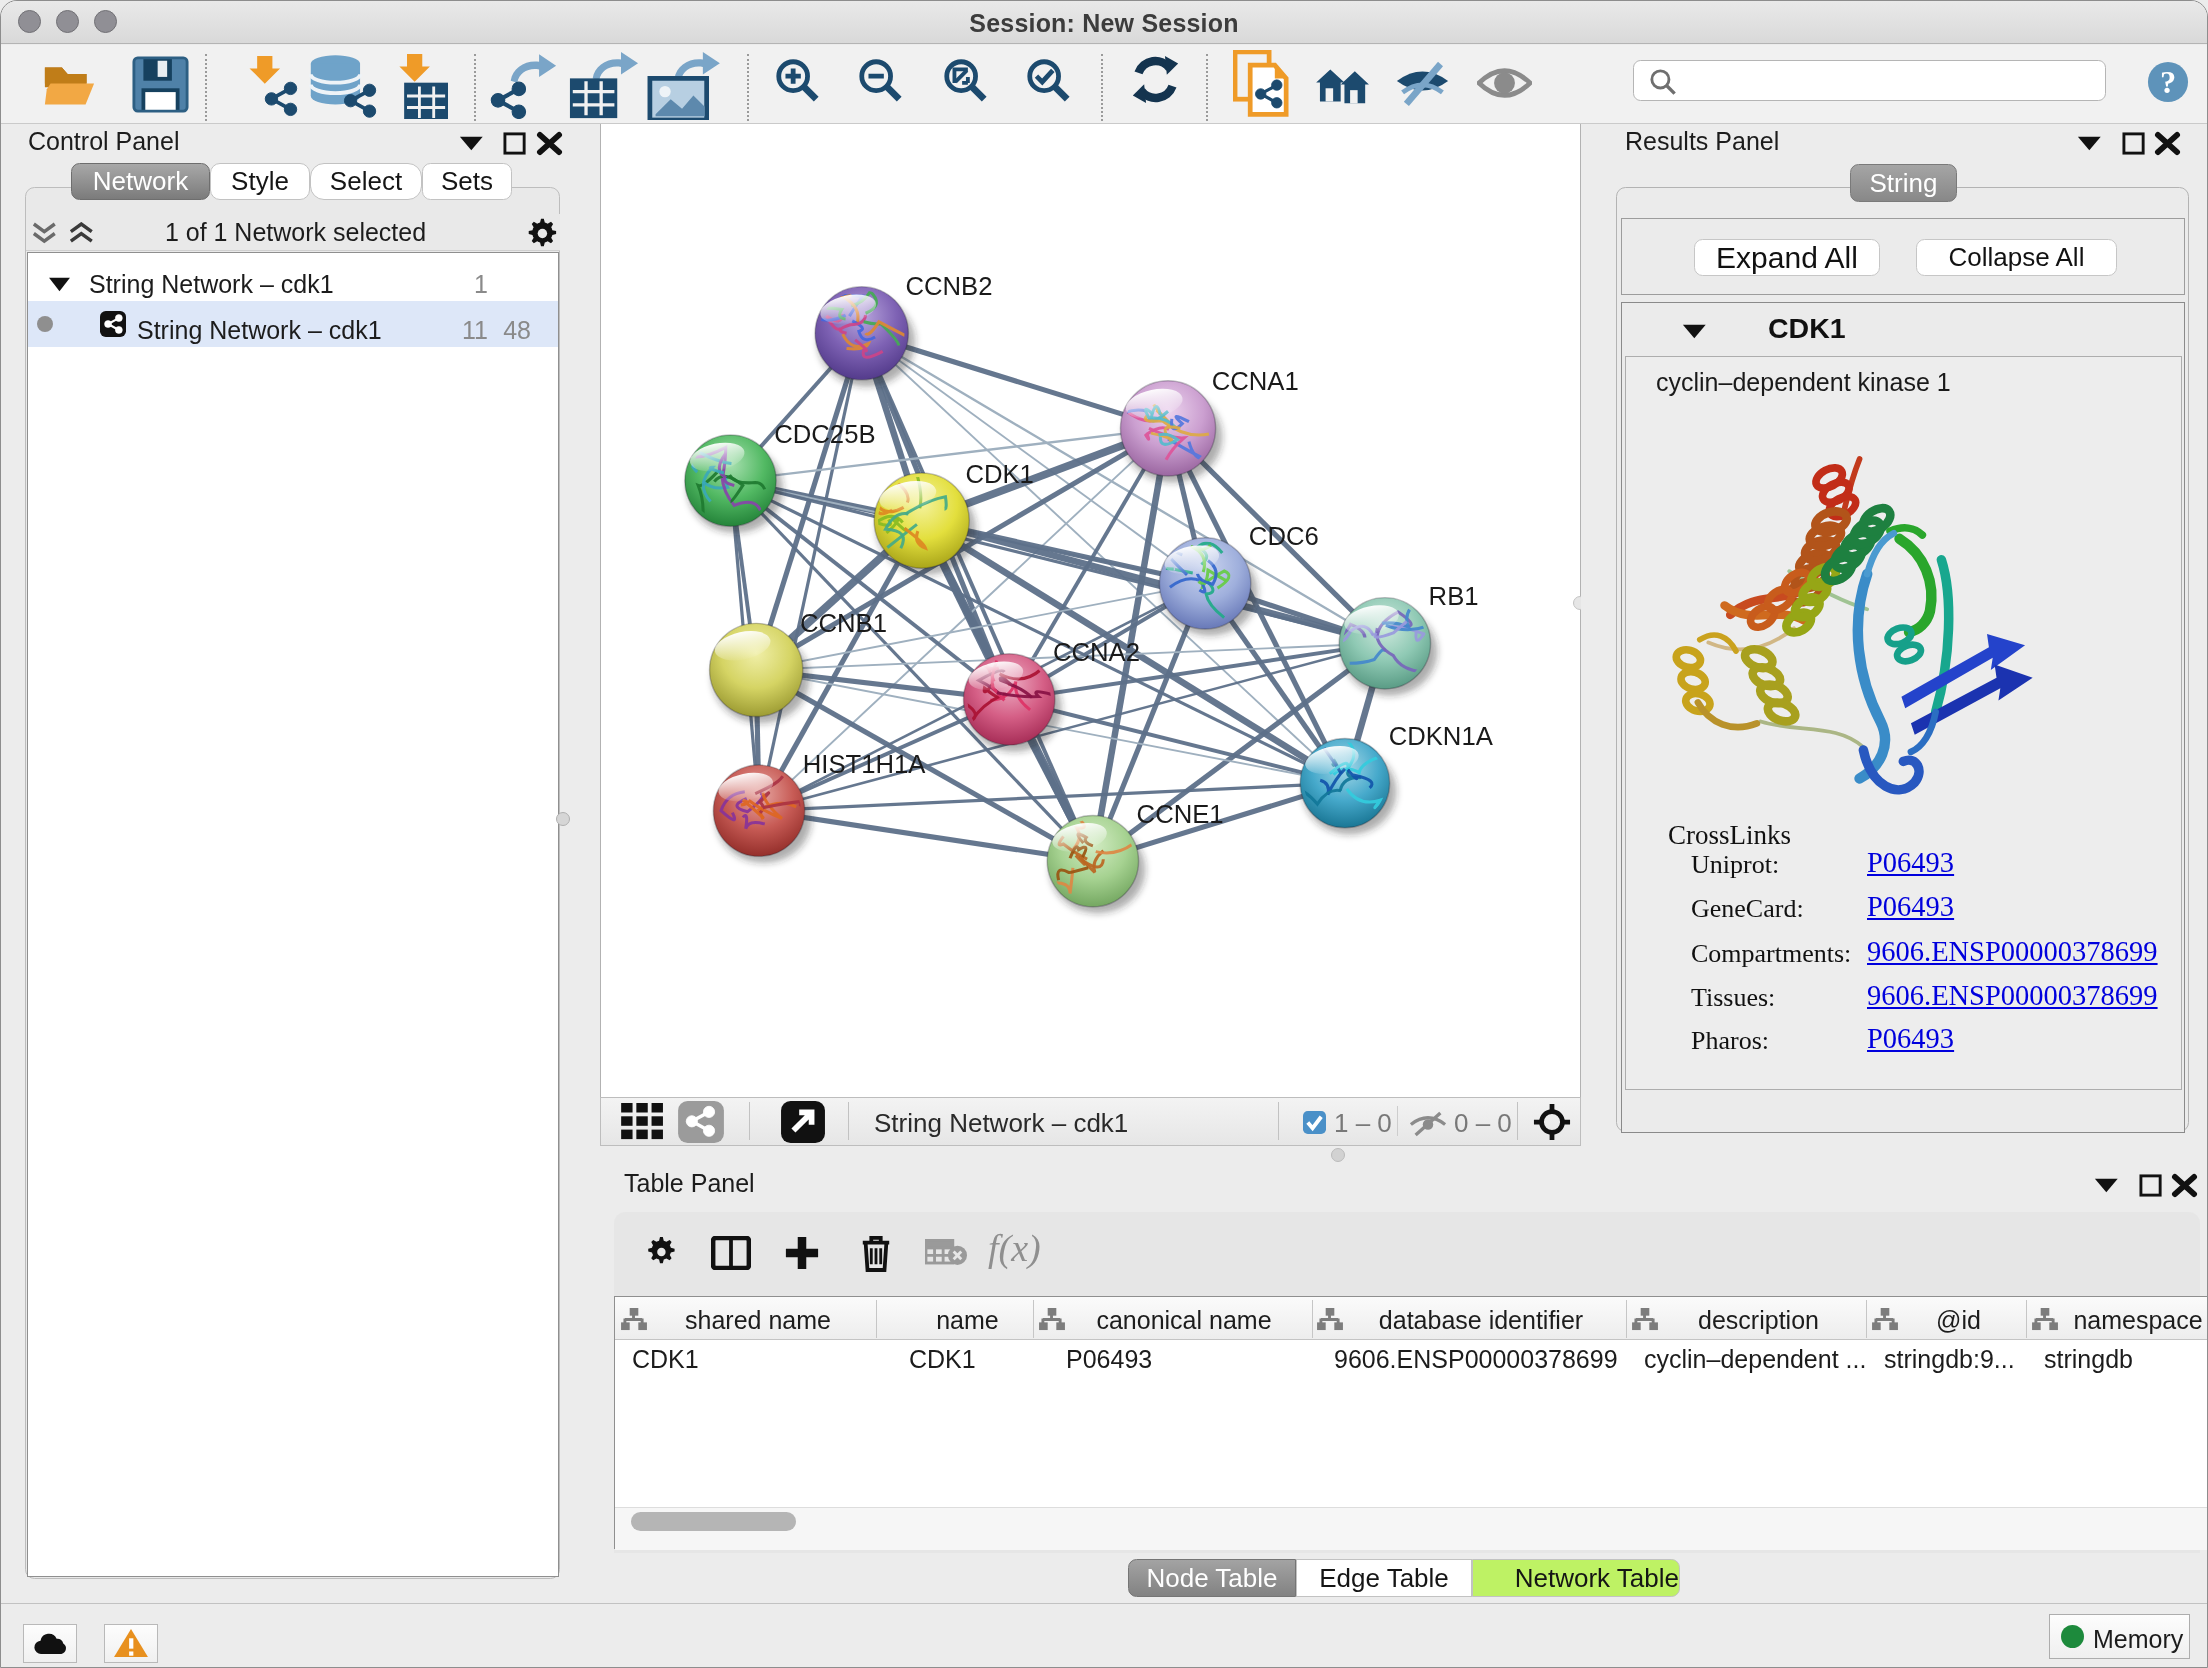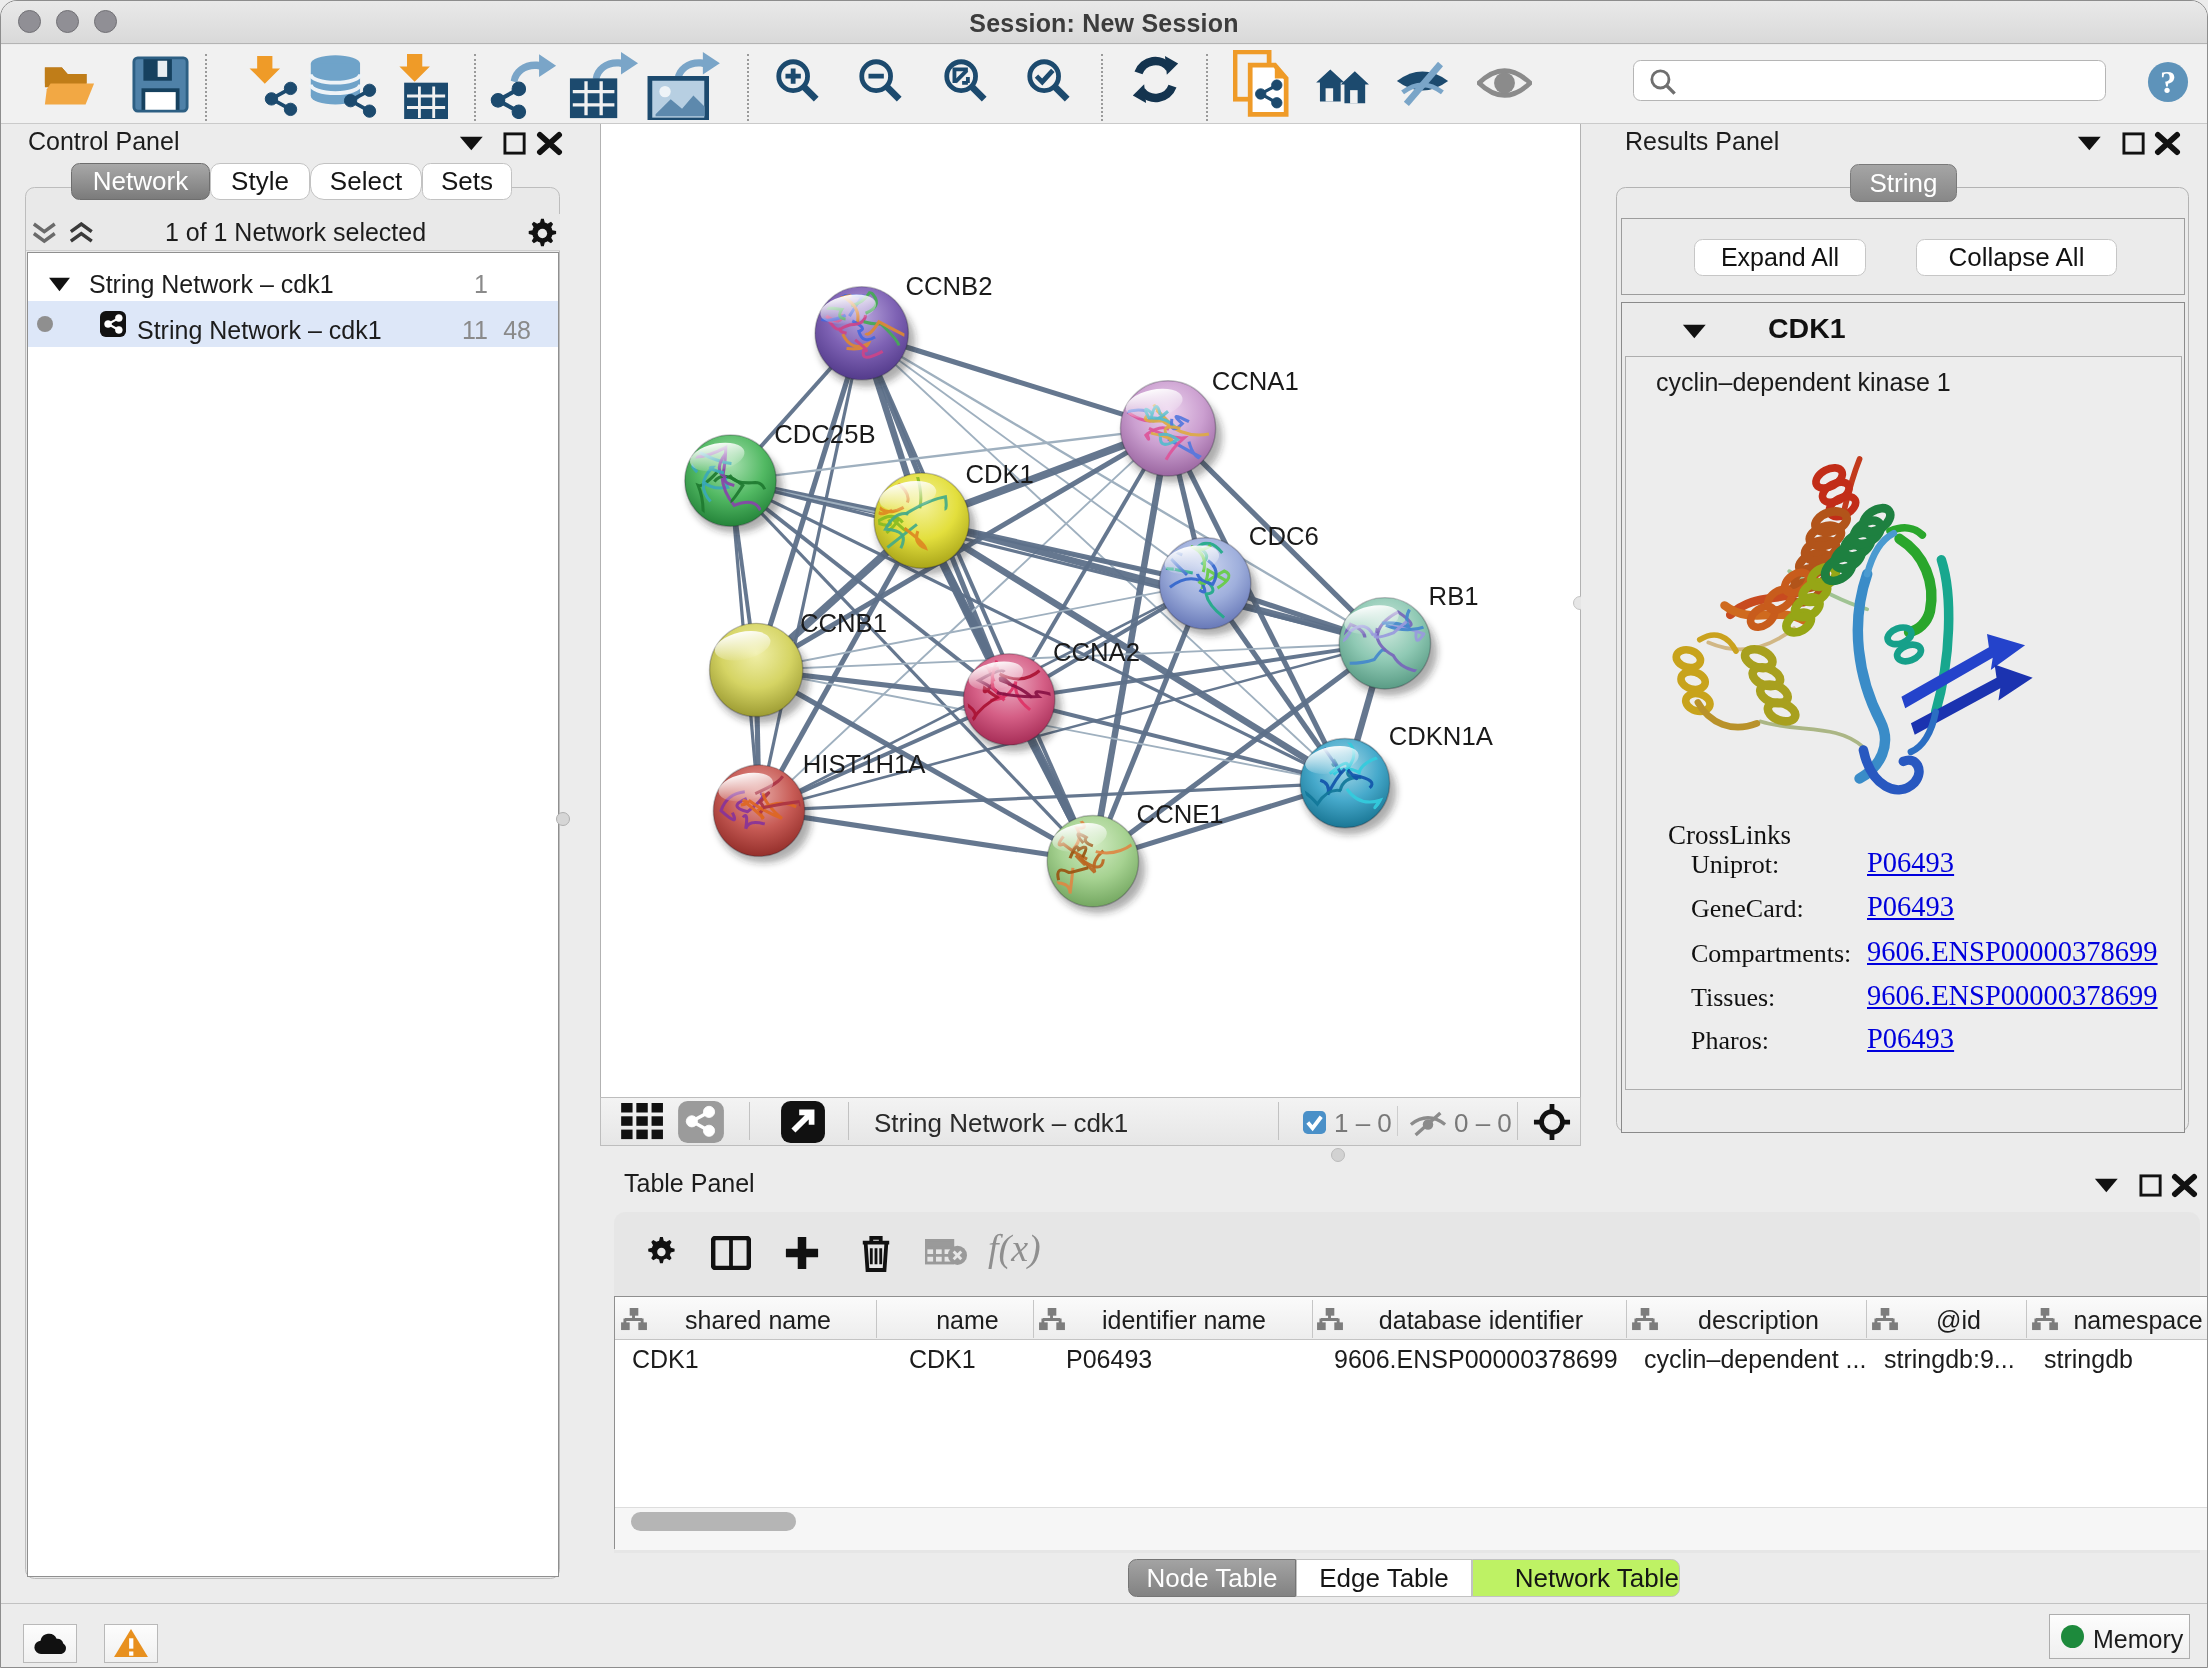--- a/index.html
+++ b/index.html
@@ -602,21 +602,21 @@
     </svg>
     <svg class="abs" style="left:2120px;top:130px" width="27" height="25" viewBox="0 0 28 26">
       <rect x="3" y="3" width="20" height="20" fill="none" stroke="#111" stroke-width="3"></rect>
     </svg>
     <svg class="abs" style="left:2153px;top:130px" width="27" height="25" viewBox="0 0 28 26">
       <path d="M4,4 L24,22 M24,4 L4,22" stroke="#111" stroke-width="6" stroke-linecap="round"></path>
     </svg>
 <div class="abs" style="left:1615px;top:186px;width:573px;height:945px;background:#ebebeb;border:1px solid #b3b3b3;border-radius:9.5px"></div>
 <div class="abs" style="left:1849px;top:163px;width:107px;height:38px;z-index:5;background:linear-gradient(#a5a5a5,#888);border:1px solid #7a7a7a;border-radius:8.6px;color:#fff;font-size:26px;text-align:center;line-height:36px">String</div>
 <div class="abs" style="left:1620px;top:217px;width:564px;height:77px;background:#ebebeb;border:1px solid #9c9c9c"></div>
-<div class="abs" style="left:1693px;top:238px;width:172px;height:37px;background:#fff;border:1px solid #c6c6c6;border-radius:8.6px;font-size:25px;text-align:center;line-height:35px;color:#111">Expand All</div>
+<div class="abs" style="left:1693px;top:238px;width:186px;height:37px;background:#fff;border:1px solid #c6c6c6;border-radius:8.6px;font-size:30px;text-align:center;line-height:35px;color:#111">Expand All</div>
 <div class="abs" style="left:1915px;top:238px;width:201px;height:37px;background:#fff;border:1px solid #c6c6c6;border-radius:8.6px;font-size:26px;text-align:center;line-height:35px;color:#111">Collapse All</div>
 <div class="abs" style="left:1620px;top:301px;width:564px;height:831px;background:#ebebeb;border:1px solid #8a8a8a"></div>
 <svg class="abs" style="left:1680px;top:318px" width="28.5" height="25" viewBox="0 0 30 26">
       <path d="M2,6 L26,6 L14,20z" fill="#111"></path>
     </svg>
 <div class="abs" style="left:1767px;top:311px;font-size:28.5px;font-weight:bold;color:#111">CDK1</div>
 <div class="abs" style="left:1624px;top:355px;width:557px;height:734px;background:#ededed;border:1px solid #adadad"></div>
 <div class="abs" style="left:1655px;top:367px;font-size:25px;color:#1a1a1a">cyclin–dependent kinase 1</div>
 <svg class="abs" style="left:1617px;top:418px" width="447" height="409" viewBox="0 0 470 430">
       <path d="M95,235 C130,250 160,240 185,220" fill="none" stroke="#c9a96a" stroke-width="4" stroke-opacity="0.8" stroke-linecap="round"></path>
@@ -723,21 +723,21 @@
 <div class="abs" style="left:1865px;top:1299px;width:0;height:38px;border-left:1px solid #c6c6c6"></div>
 <div class="abs" style="left:2025px;top:1299px;width:0;height:38px;border-left:1px solid #c6c6c6"></div>
 <svg class="abs" style="left:620px;top:1307px" width="26" height="23" viewBox="0 0 27 24">
       <use href="#colicon"></use>
     </svg>
 <div class="abs ph" style="left:643px;top:1305px;width:228px;text-align:center;white-space:nowrap;overflow:hidden">shared name</div>
 <div class="abs ph" style="left:904px;top:1305px;width:125px;text-align:center;white-space:nowrap;overflow:hidden">name</div>
 <svg class="abs" style="left:1038px;top:1307px" width="26" height="23" viewBox="0 0 27 24">
       <use href="#colicon"></use>
     </svg>
-<div class="abs ph" style="left:1060px;top:1305px;width:246px;text-align:center;white-space:nowrap;overflow:hidden">identifier name</div>
+<div class="abs ph" style="left:1060px;top:1305px;width:246px;text-align:center;white-space:nowrap;overflow:hidden">canonical name</div>
 <svg class="abs" style="left:1316px;top:1307px" width="26" height="23" viewBox="0 0 27 24">
       <use href="#colicon"></use>
     </svg>
 <div class="abs ph" style="left:1339px;top:1305px;width:282px;text-align:center;white-space:nowrap;overflow:hidden">database identifier</div>
 <svg class="abs" style="left:1631px;top:1307px" width="26" height="23" viewBox="0 0 27 24">
       <use href="#colicon"></use>
     </svg>
 <div class="abs ph" style="left:1654px;top:1305px;width:207px;text-align:center;white-space:nowrap;overflow:hidden">description</div>
 <svg class="abs" style="left:1871px;top:1307px" width="26" height="23" viewBox="0 0 27 24">
       <use href="#colicon"></use>

